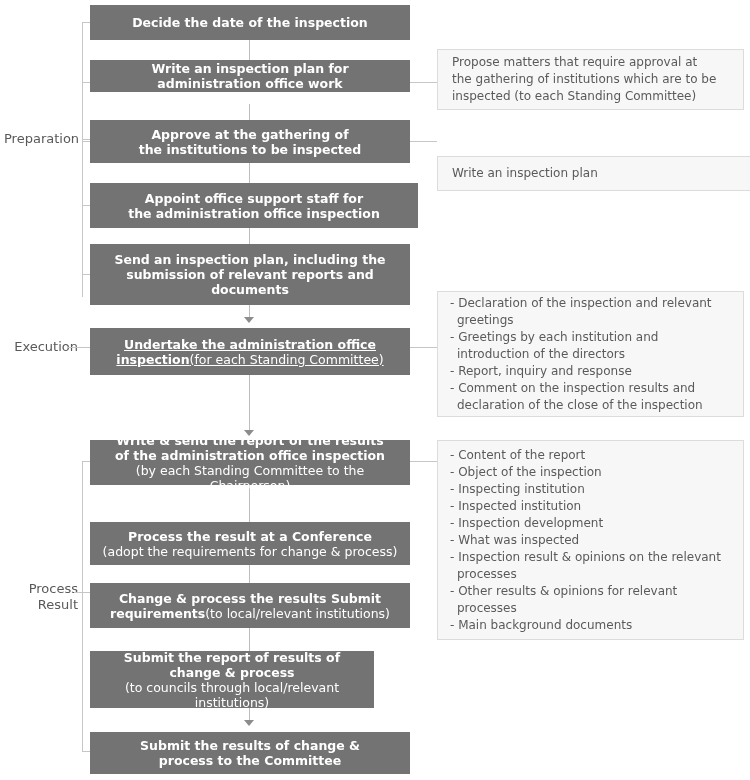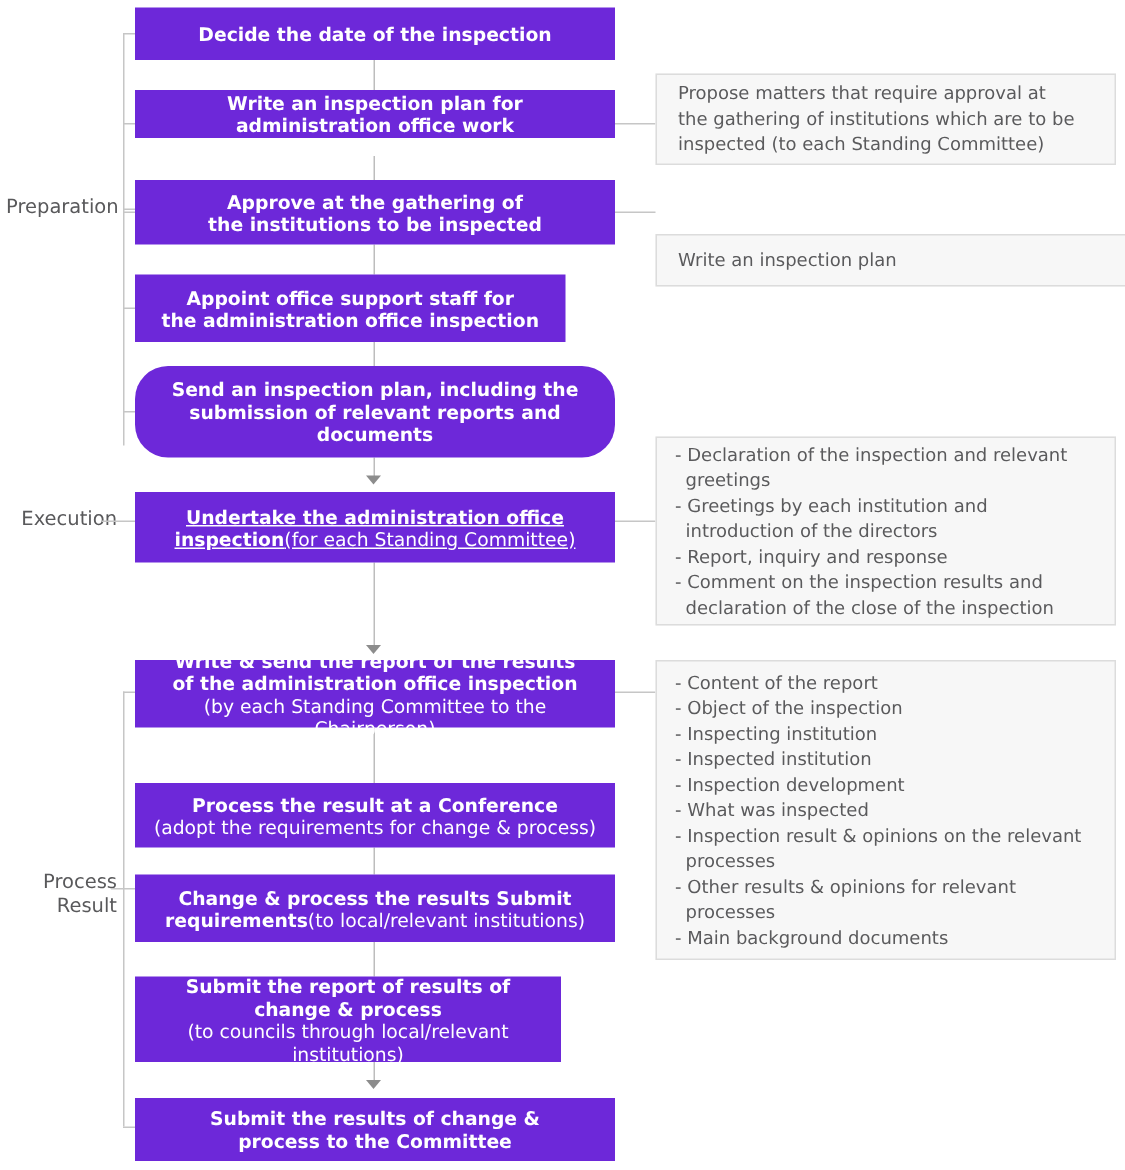--- a/index.html
+++ b/index.html
@@ -43,21 +43,21 @@
   }
   .label-stub {
     position: absolute;
     height: 1px;
     background: #c6c6c6;
   }
 
   
   .pbox {
     position: absolute;
-    background: #6d28d9;
+    background: #737373;
     color: #ffffff;
     display: flex;
     align-items: center;
     justify-content: center;
     text-align: center;
     font-size: 12.5px;
     font-weight: bold;
     line-height: 15px;
     box-sizing: border-box;
     padding: 2px 8px;
@@ -166,28 +166,28 @@
     </div>
   </div>
 
   <div class="pbox" style="left:90px; top:120px; width:320px; height:43px;">
     <div>
       <div>Approve at the gathering of</div>
       <div>the institutions to be inspected</div>
     </div>
   </div>
 
-  <div class="pbox" style="left:90px; top:183px; width:287px; height:45px;">
+  <div class="pbox" style="left:90px; top:183px; width:328px; height:45px;">
     <div>
       <div>Appoint office support staff for</div>
       <div>the administration office inspection</div>
     </div>
   </div>
 
-  <div class="pbox" style="left:90px; top:244px; width:320px; height:61px;border-radius:22px;">
+  <div class="pbox" style="left:90px; top:244px; width:320px; height:61px;">
     <div>
       <div>Send an inspection plan, including the</div>
       <div>submission of relevant reports and</div>
       <div>documents</div>
     </div>
   </div>
 
   <div class="pbox" style="left:90px; top:328px; width:320px; height:47px;text-decoration:underline;">
     <div>
       <div>Undertake the administration office</div>

